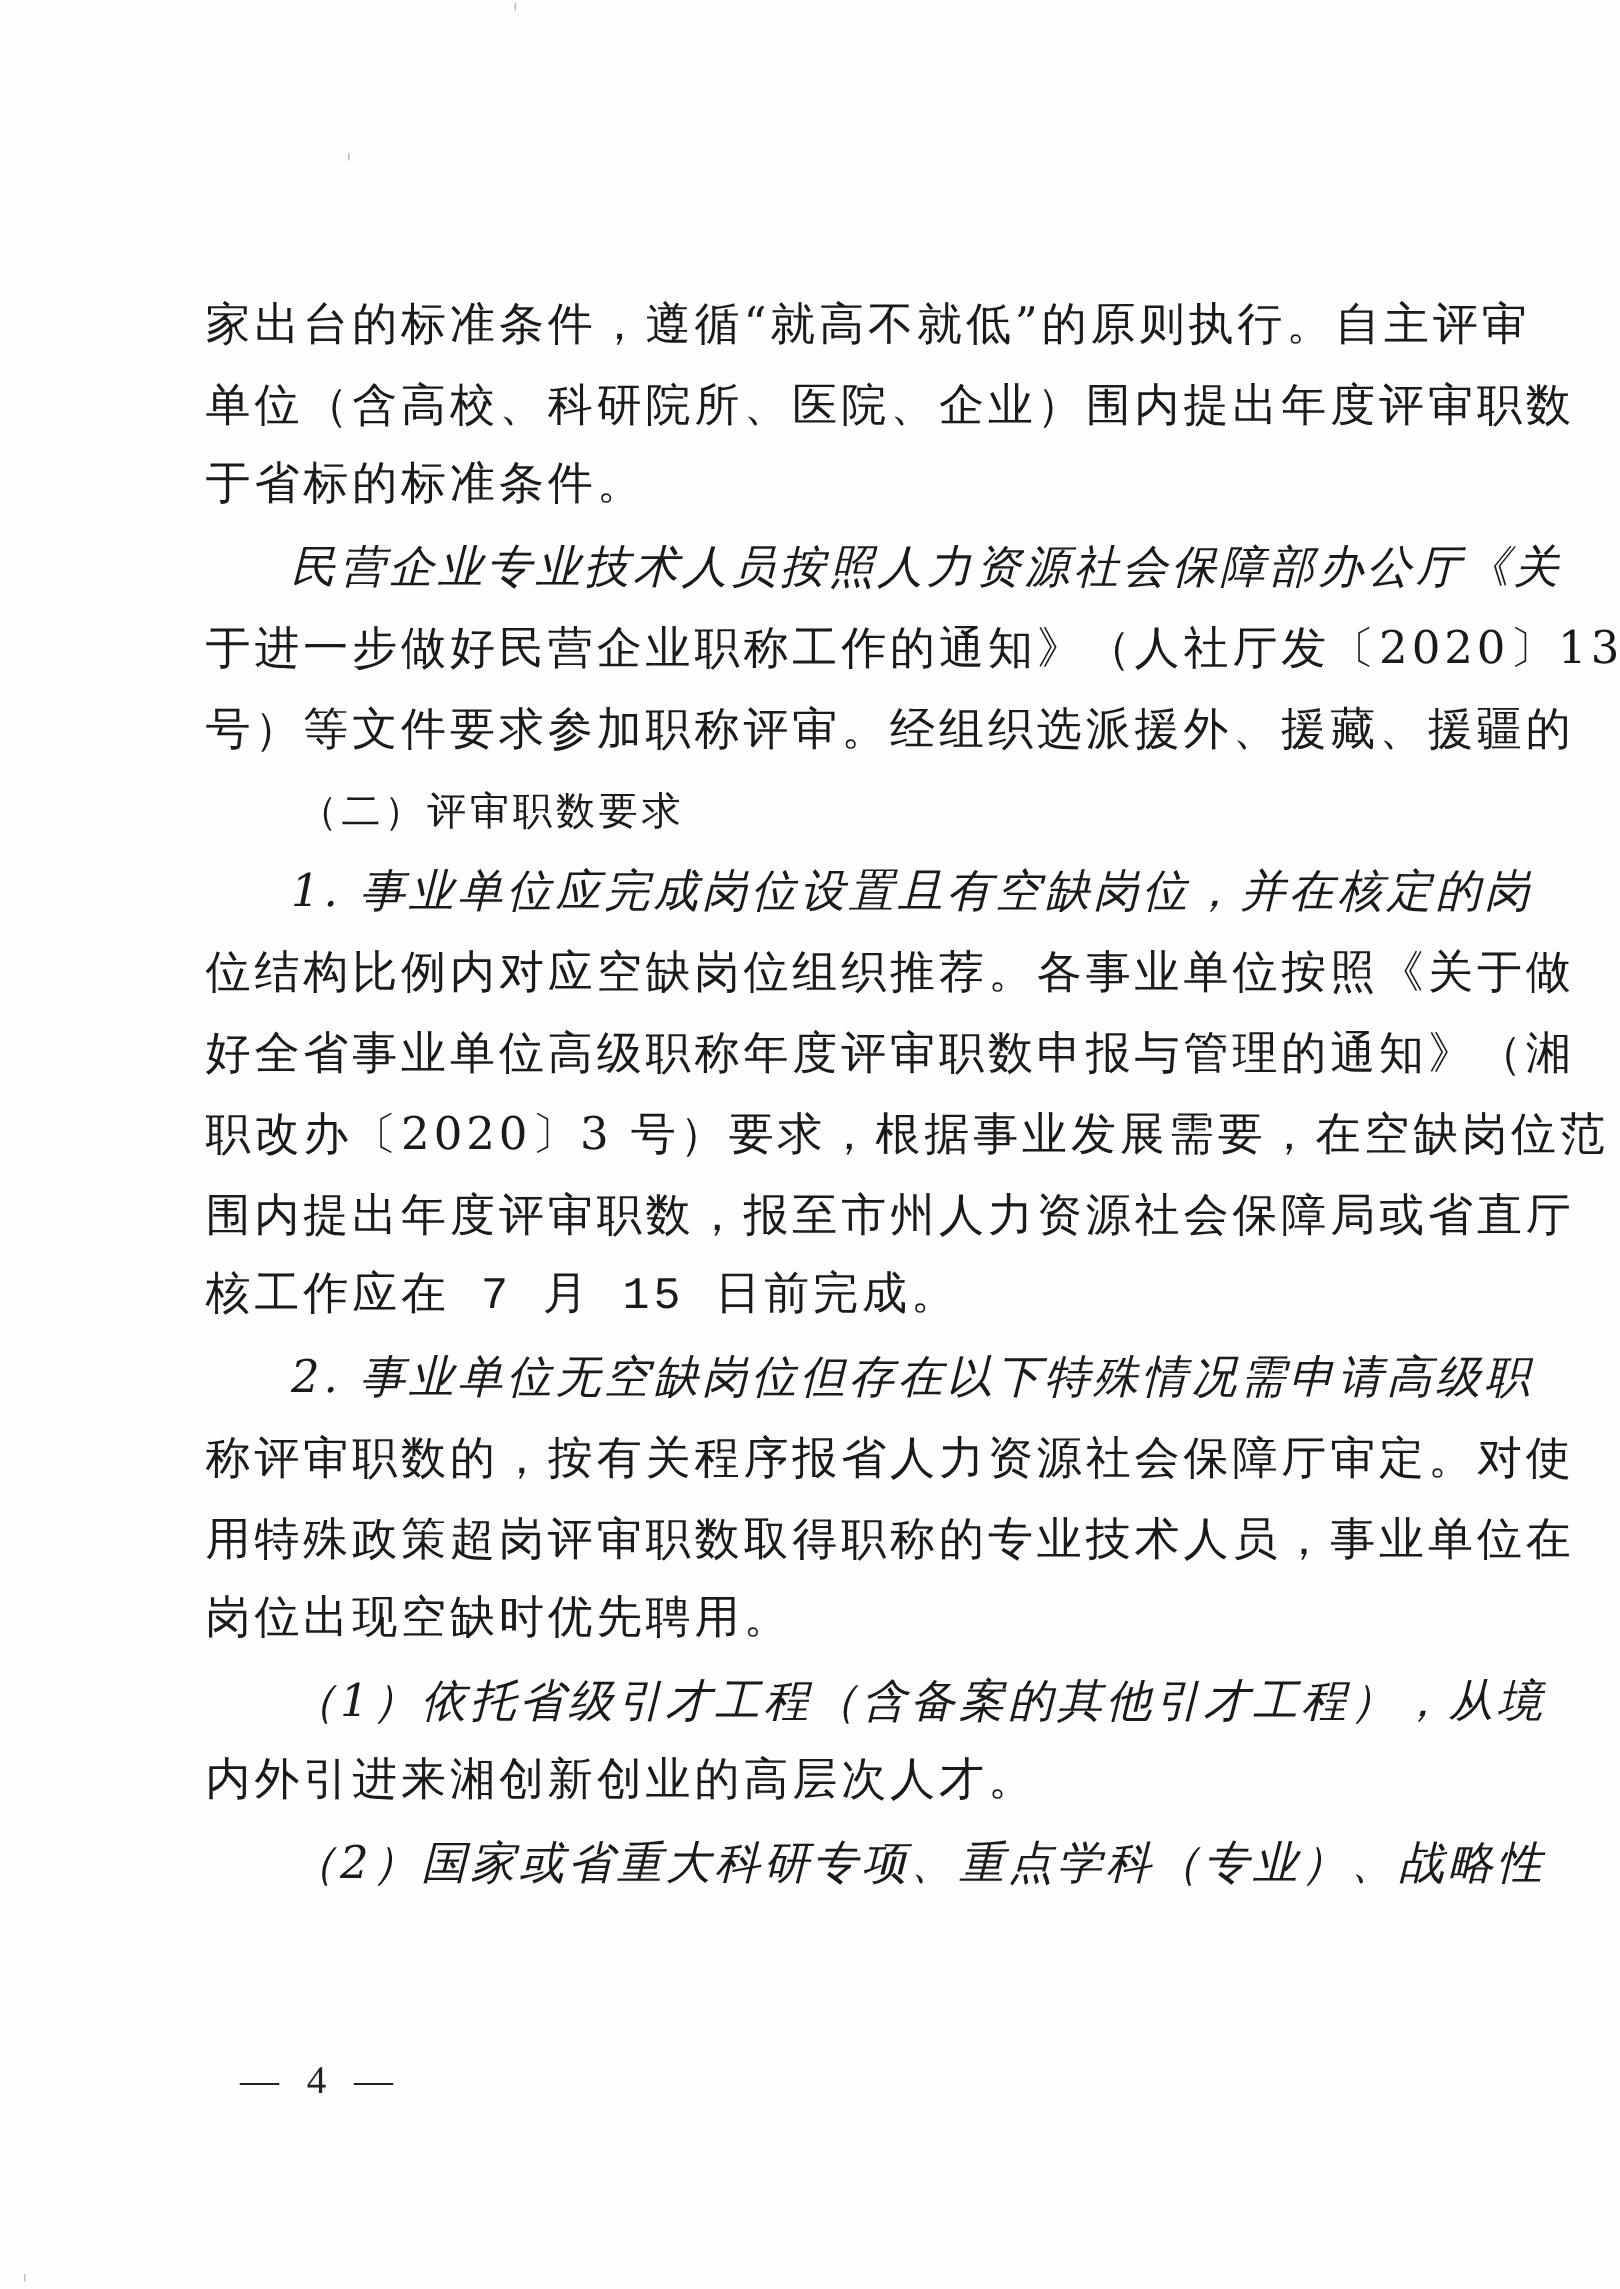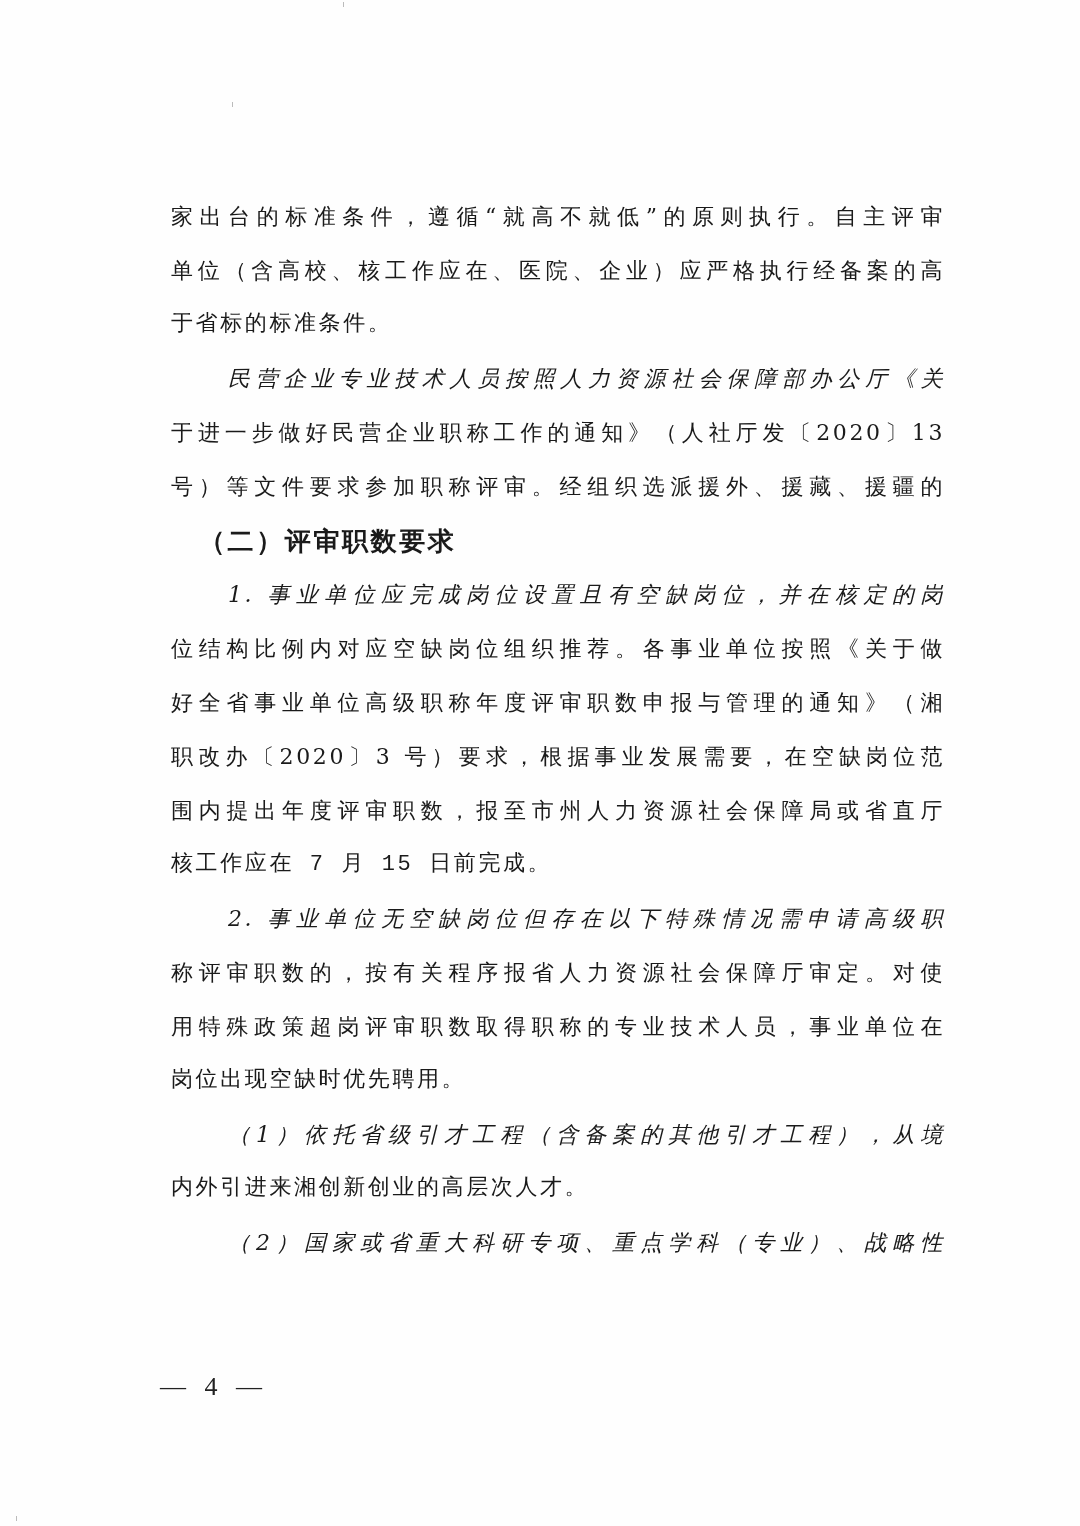--- a/index.html
+++ b/index.html
@@ -24,43 +24,42 @@
     }
     .text-block {
       position: absolute;
       left: 137px;
       top: 190px;
       width: 808px;
     }
     .line {
       height: 54px;
       line-height: 54px;
-      font-size: 22px;
+      font-size: 30px;
       white-space: nowrap;
       letter-spacing: 2.6px;
       text-align: justify;
       text-align-last: justify;
-      margin-left: 34px;
     }
     .line.last {
       text-align-last: left;
       font-family: Liberation Mono, monospace;
     }
     .line.indent {
       padding-left: 57px;
       font-style: italic;
     }
     .heading {
       height: 54px;
       line-height: 54px;
       font-size: 26px;
       white-space: nowrap;
       padding-left: 62px;
       letter-spacing: 2.6px;
-      font-weight: bold;
+      font-weight: normal;
       font-family: "DejaVu Sans", "Liberation Sans", sans-serif;
     }
     .page-number {
       position: absolute;
       left: 160px;
       top: 1372px;
       font-size: 26px;
       letter-spacing: 6px;
       color: #222;
       font-family: "Liberation Serif", "DejaVu Serif", serif;
@@ -72,21 +71,21 @@
       background: #bbbbbb;
     }
   </style>
 </head>
 <body>
 
 <div class="page">
   <div class="text-block">
 
     <div class="line">家出台的标准条件，遵循“就高不就低”的原则执行。自主评审</div>
-    <div class="line">单位（含高校、核工作应在、医院、企业）应严格执行经备案的高</div>
+    <div class="line">单位（含高校、科研院所、医院、企业）围内提出年度评审职数</div>
     <div class="line last">于省标的标准条件。</div>
 
     <div class="line indent">民营企业专业技术人员按照人力资源社会保障部办公厅《关</div>
     <div class="line">于进一步做好民营企业职称工作的通知》（人社厅发〔2020〕13</div>
     <div class="line">号）等文件要求参加职称评审。经组织选派援外、援藏、援疆的</div>
 
     <div class="heading">（二）评审职数要求</div>
 
     <div class="line indent">1. 事业单位应完成岗位设置且有空缺岗位，并在核定的岗</div>
     <div class="line">位结构比例内对应空缺岗位组织推荐。各事业单位按照《关于做</div>

